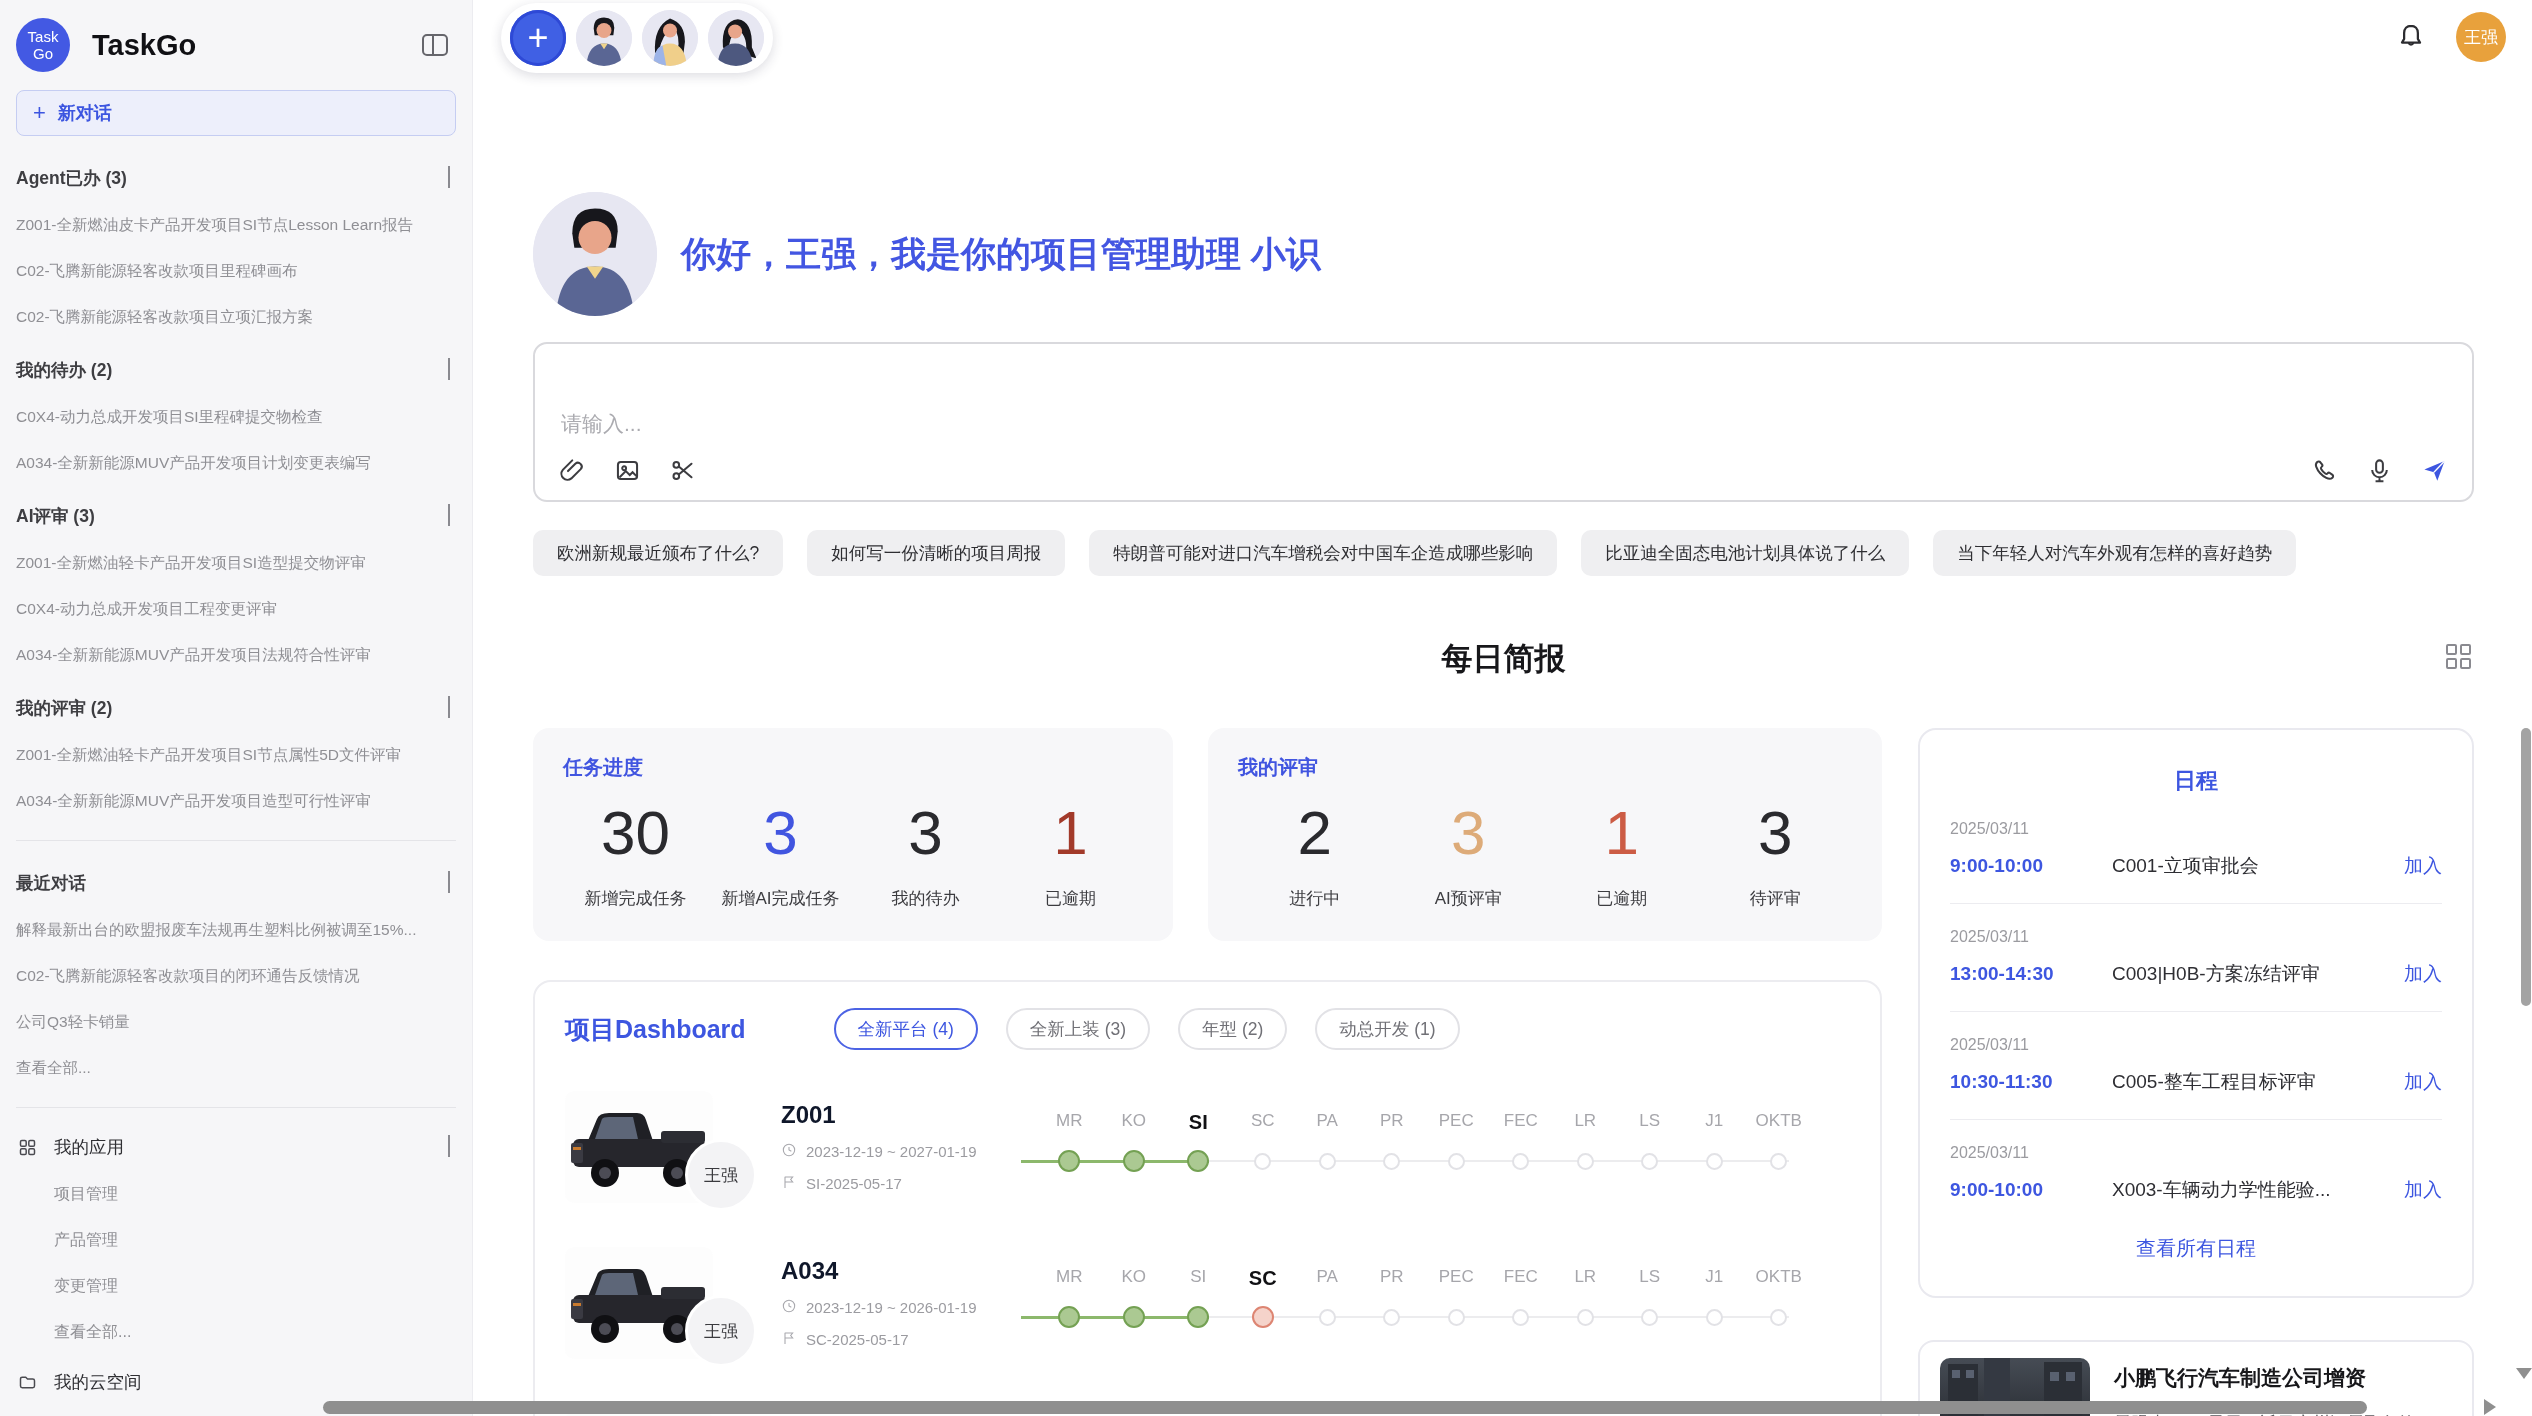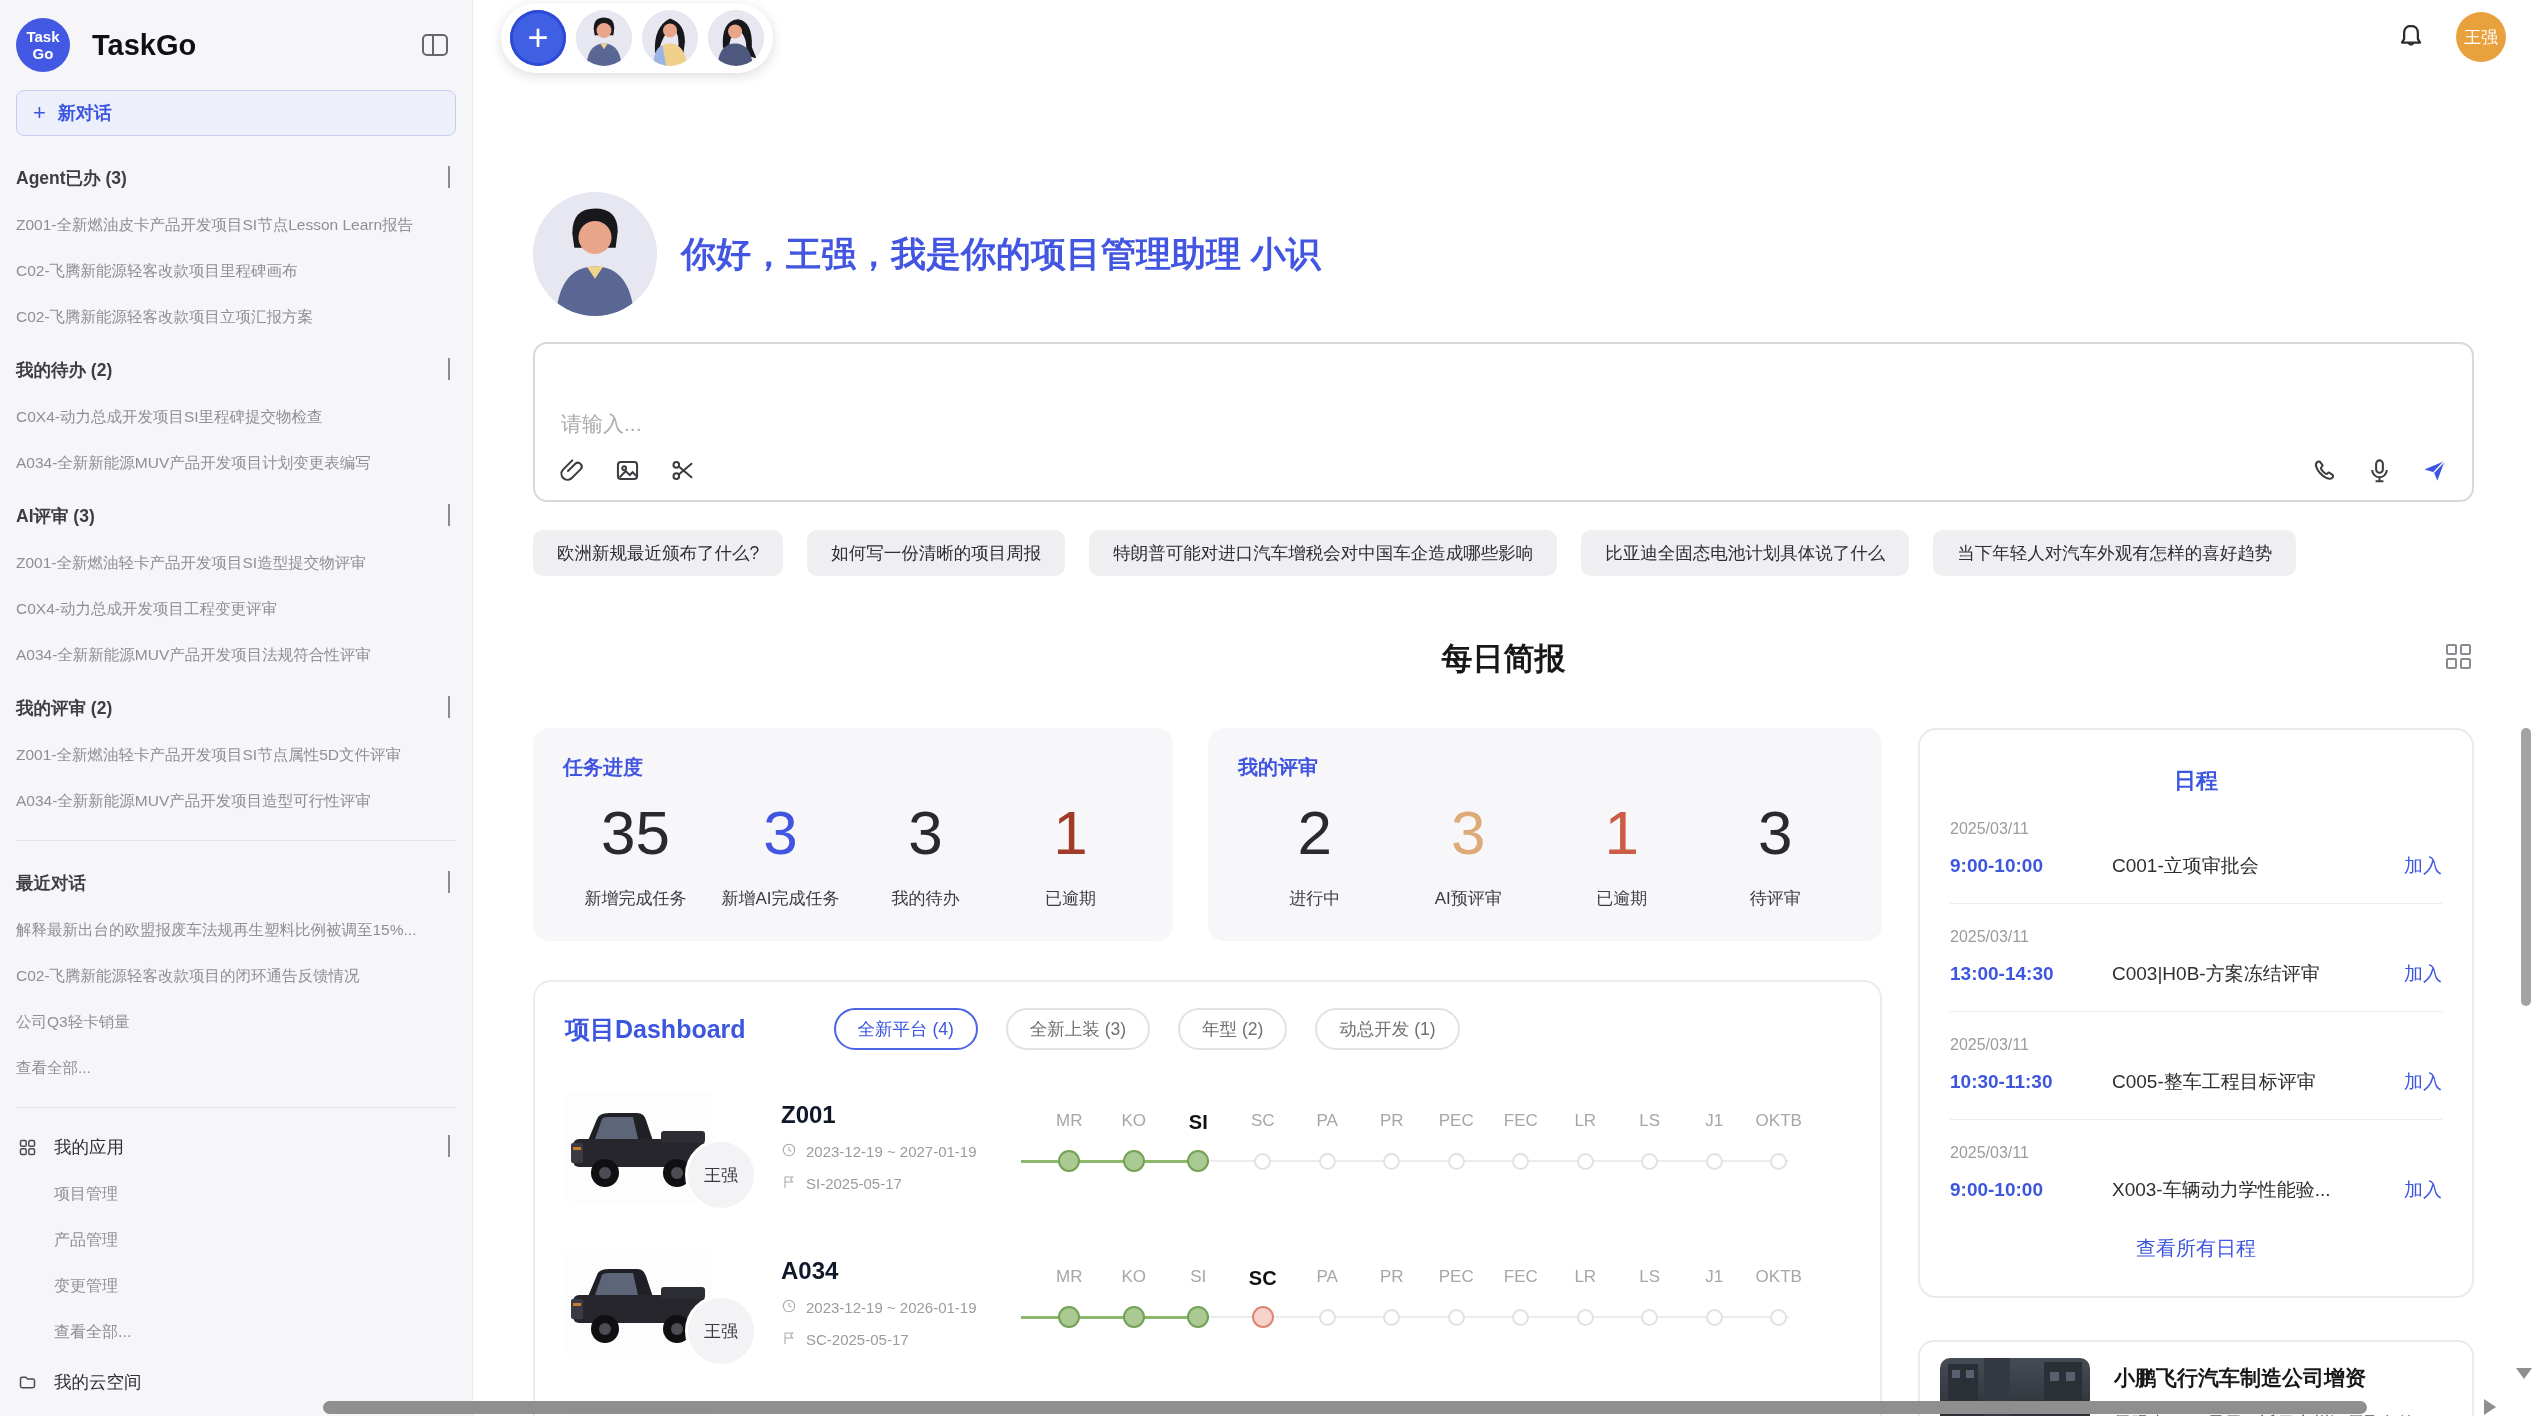--- a/index.html
+++ b/index.html
@@ -7,21 +7,21 @@
   body {
     position:relative; overflow:hidden; display:flex;
     font-family:"Liberation Sans", sans-serif; background:#fff; color:#222;
   }
   
   .sidebar { width:473px; min-width:473px; background:#f6f6f8; border-right:1px solid #ececf0;
              padding:14px 16px 0; position:relative; overflow:hidden; }
   .sb-head { display:flex; align-items:center; height:62px; }
   .logo { width:54px; height:54px; border-radius:50%; background:#4359e3; color:#fff;
           display:flex; flex-direction:column; align-items:center; justify-content:center;
-          font-size:15px; line-height:17px; font-weight:700; }
+          font-size:15px; line-height:17px; font-weight:400; }
   .app-title { font-size:29px; font-weight:700; color:#101014; margin-left:22px; }
   .panel-toggle { margin-left:auto; margin-right:8px; width:26px; height:22px;
           border:2px solid #66666c; border-radius:5px; position:relative; cursor:pointer; }
   .panel-toggle:after { content:''; position:absolute; left:8px; top:0; bottom:0; width:2px; background:#66666c; }
   .new-chat { margin-top:14px; height:46px; background:#edeffb; border:1px solid #c5cdf2; border-radius:8px;
           display:flex; align-items:center; padding:0 16px; color:#3c55e0; font-size:18px; font-weight:600; gap:12px; cursor:pointer; }
   .new-chat .plus { font-size:22px; font-weight:400; }
   .sb-section-head { display:flex; align-items:center; margin-top:30px; font-size:17.5px; color:#3e3e42; font-weight:600; }
   .chev { margin-left:auto; margin-right:6px; width:11px; height:11px; border-left:2px solid #8a8a90; border-top:2px solid #8a8a90;
           transform:rotate(45deg) translateY(3px); }
@@ -334,21 +334,21 @@
         </span>
     </div>
 
     <div class="cols">
       <div class="left-col">
         <div class="stat-cards" id="statCards">
             <div class="stat-card c1">
               <div class="stat-title">任务进度</div>
               <div class="stat-row">
                 <div class="stat">
-                  <div class="stat-value t-ink">35</div>
+                  <div class="stat-value t-ink">30</div>
                   <div class="stat-label">新增完成任务</div>
                 </div>
                 <div class="stat">
                   <div class="stat-value t-blue">3</div>
                   <div class="stat-label">新增AI完成任务</div>
                 </div>
                 <div class="stat">
                   <div class="stat-value t-ink">3</div>
                   <div class="stat-label">我的待办</div>
                 </div>

